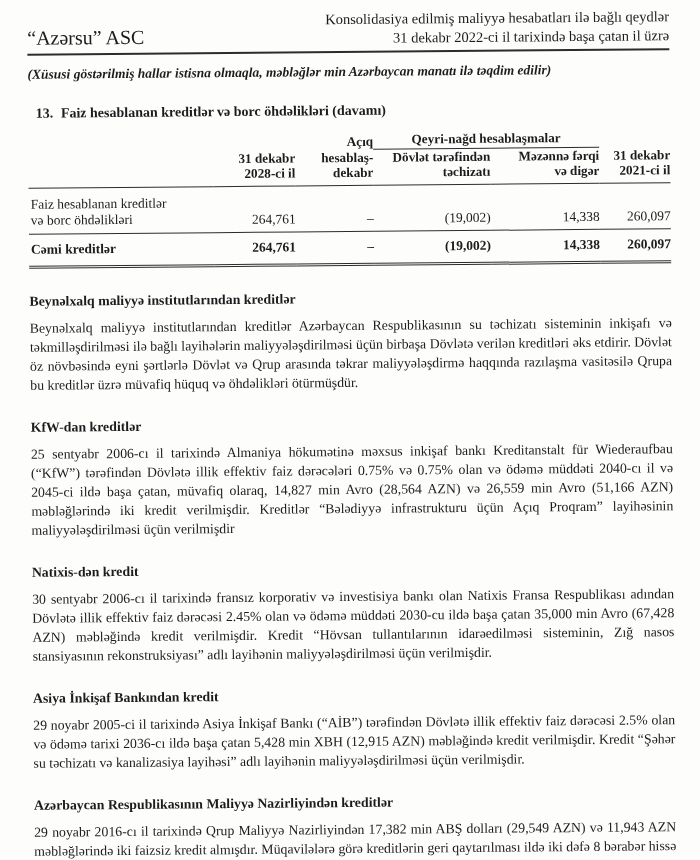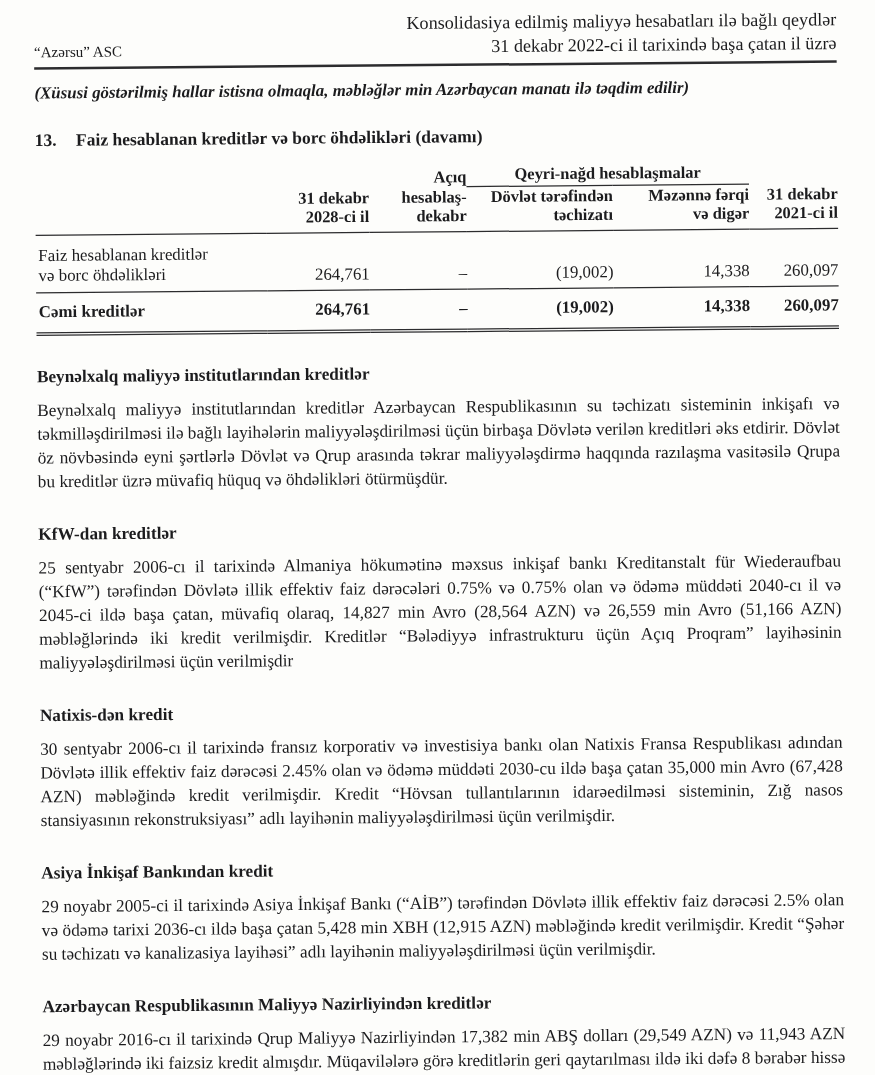--- a/index.html
+++ b/index.html
@@ -11,26 +11,26 @@
   }
   .content {
     position:absolute; left:30px; top:10px; width:642px;
     transform:rotate(-0.5deg); transform-origin:50% 40%;
   }
   
   .header {
     display:flex; justify-content:space-between; align-items:flex-end;
     border-bottom:2px solid #2c2c2e; padding-bottom:3px;
   }
-  .company { font-size:12px; padding-bottom:1px; white-space:nowrap; }
+  .company { font-size:20px; padding-bottom:1px; white-space:nowrap; }
   .titles { text-align:right; font-size:14.5px; line-height:19px; }
   .note { margin-top:11px; font-style:italic; font-weight:600; font-size:13.5px; }
   
   .sec13 { margin-top:23px; font-weight:bold; font-size:14px; display:flex; }
-  .sec13 .num { width:33px; flex:0 0 33px; }
+  .sec13 .num { width:33px; flex:0 0 33px;text-align:center; }
   
   table { border-collapse:collapse; width:100%; margin-top:13px; table-layout:fixed; }
   td { padding:0; }
   .hrow td {
     font-weight:bold; font-size:13.2px; line-height:15.5px;
     vertical-align:bottom; text-align:right;
   }
   .group-th { text-align:center !important; border-bottom:1.5px solid #2c2c2e; padding-bottom:1px !important; }
   .hrow2 td { border-bottom:1.5px solid #2c2c2e; padding-bottom:4px; }
   .r1 td {

